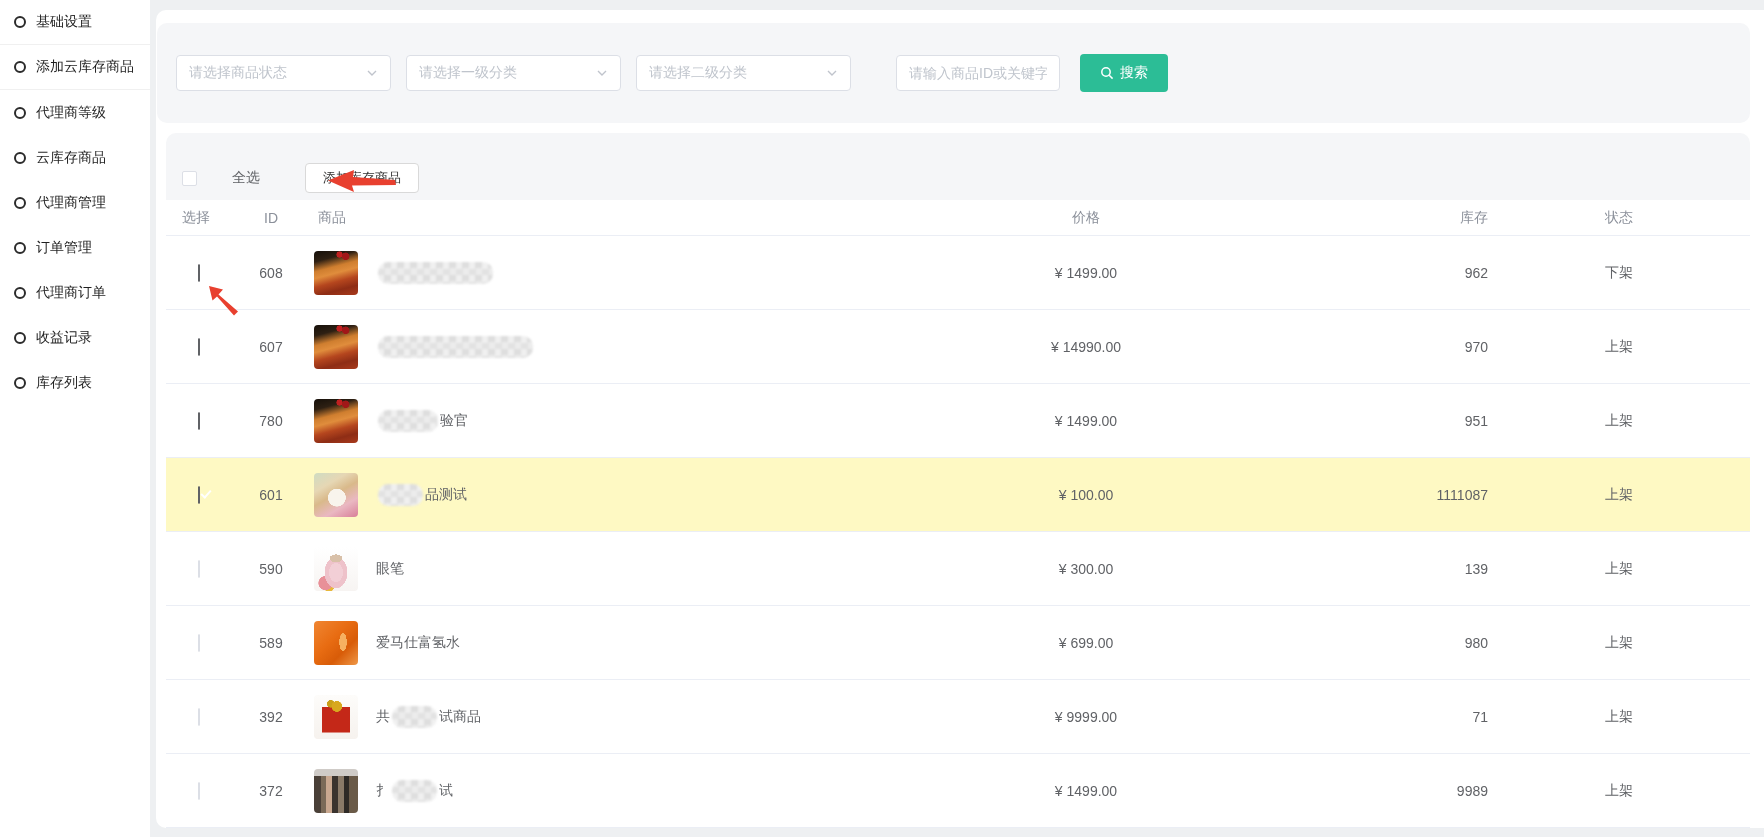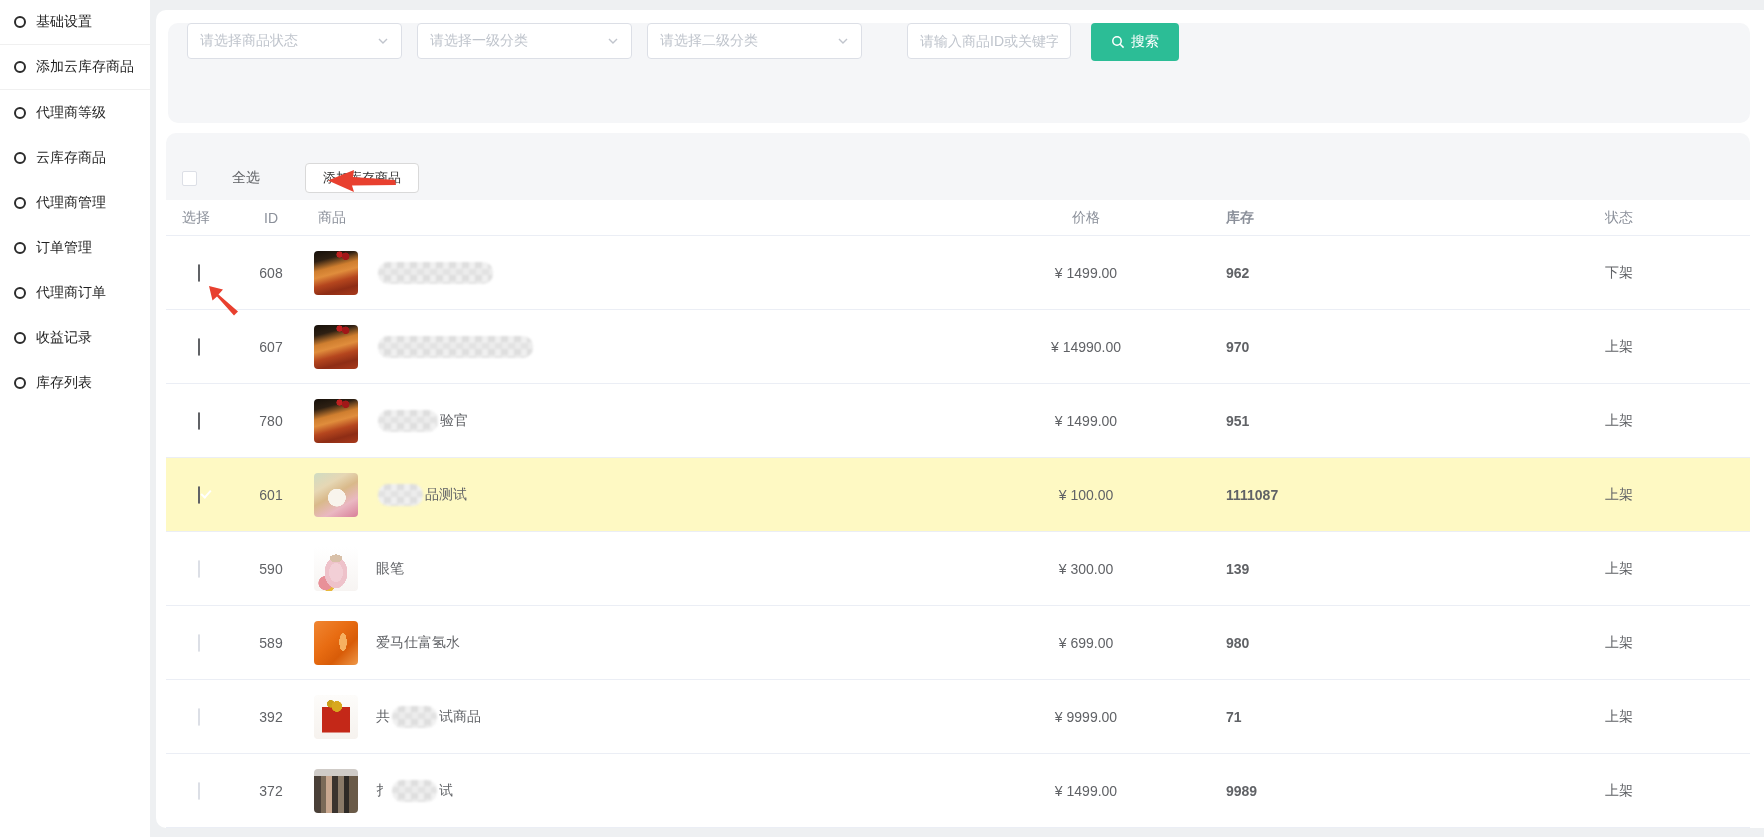--- a/index.html
+++ b/index.html
@@ -15,22 +15,22 @@
   .sb-item:nth-child(1), .sb-item:nth-child(2){ border-bottom:1px solid #f0f0f0; }
   .sb-circle { width:12px; height:12px; border:2px solid #2b2b2b; border-radius:50%;
     flex:0 0 auto; }
   .sb-label { margin-left:10px; font-size:14px; color:#1f1f1f; white-space:nowrap; }
 
   
   .main-wrap { position:absolute; left:156px; top:10px; right:0; bottom:9px;
     background:#fff; border-radius:10px 0 0 10px; overflow:hidden; }
 
   .card { background:#f5f6f8; border-radius:10px; }
-  .filter-card { position:absolute; left:12px; top:13px; right:14px; height:100px;
-    display:flex; align-items:flex-start; padding-left:19px; }
+  .filter-card { position:absolute; left:1px; top:13px; right:14px; height:100px;
+    display:flex; align-items:center; padding-left:19px; }
   .select-box { width:215px; height:36px; background:#fff; border:1px solid #dcdfe6;
     border-radius:4px; display:flex; align-items:center; justify-content:space-between;
     padding:0 12px; margin-right:15px; cursor:pointer; }
   .placeholder { font-size:14px; color:#bfc4cc; }
   .chev { width:12px; height:12px; flex:0 0 auto; }
   .kw-input { width:164px; height:36px; background:#fff; border:1px solid #dcdfe6;
     border-radius:4px; padding:0 12px; font-size:14px; color:#606266;
     margin-left:30px; outline:none; }
   .kw-input::placeholder { color:#bfc4cc; }
   .search-btn { margin-left:20px; width:88px; height:38px; border:none; border-radius:4px;
@@ -59,21 +59,21 @@
   .thead { height:36px; }
   .thead .cell { font-size:14px; color:#8b909a; }
   .tbody-row { height:74px; background:#fff; }
   .tbody-row.hl { background:#fef9c3; }
   .tbody-row .cell { font-size:14px; color:#606266; }
   .c1 { width:70px; padding-left:16px; }
   .c1 .cbx { margin-left:16px; }
   .c2 { width:70px; text-align:center; padding-left:0; }
   .c3 { flex:1; display:flex; align-items:center; padding-left:8px; }
   .c4 { width:280px; text-align:center; }
-  .c5 { width:262px; text-align:left;font-weight:bold; }
+  .c5 { width:262px; text-align:right; }
   .c6 { width:262px; text-align:center; }
   .thead .c3 { padding-left:12px; }
 
   .p-img { width:44px; height:44px; border-radius:4px; flex:0 0 auto; }
   .p-name { margin-left:18px; display:flex; align-items:center; font-size:14px;
     color:#606266; }
   .censor { height:22px; border-radius:10px; margin:0 2px;
     background: conic-gradient(#dedede 90deg,#ececec 90deg 180deg,#e2e2e2 180deg 270deg,#f0f0f0 270deg) 0 0/13px 13px;
     filter: blur(1.3px); }
 

